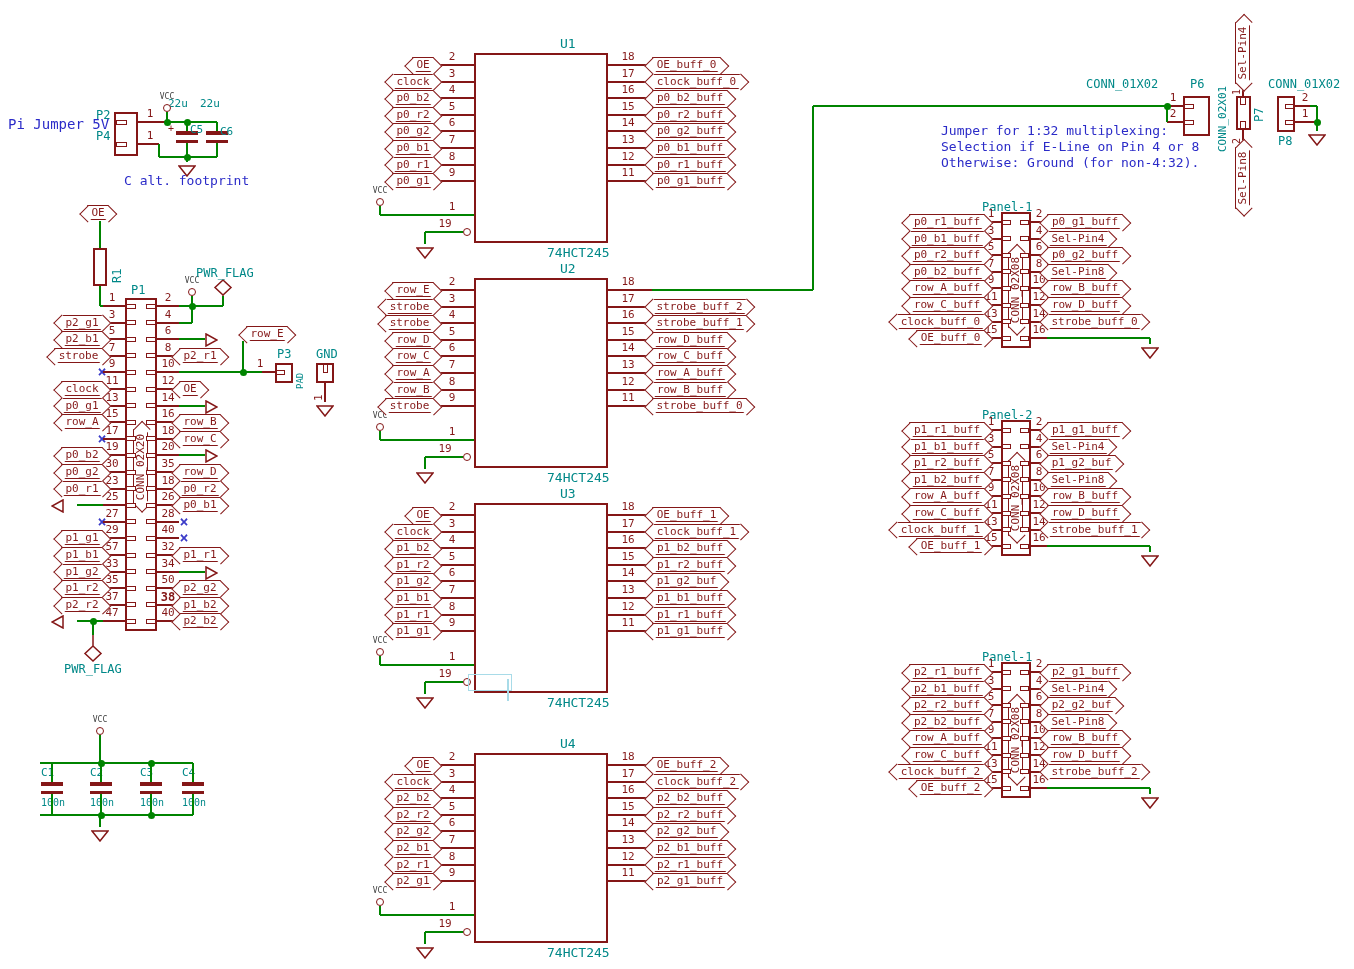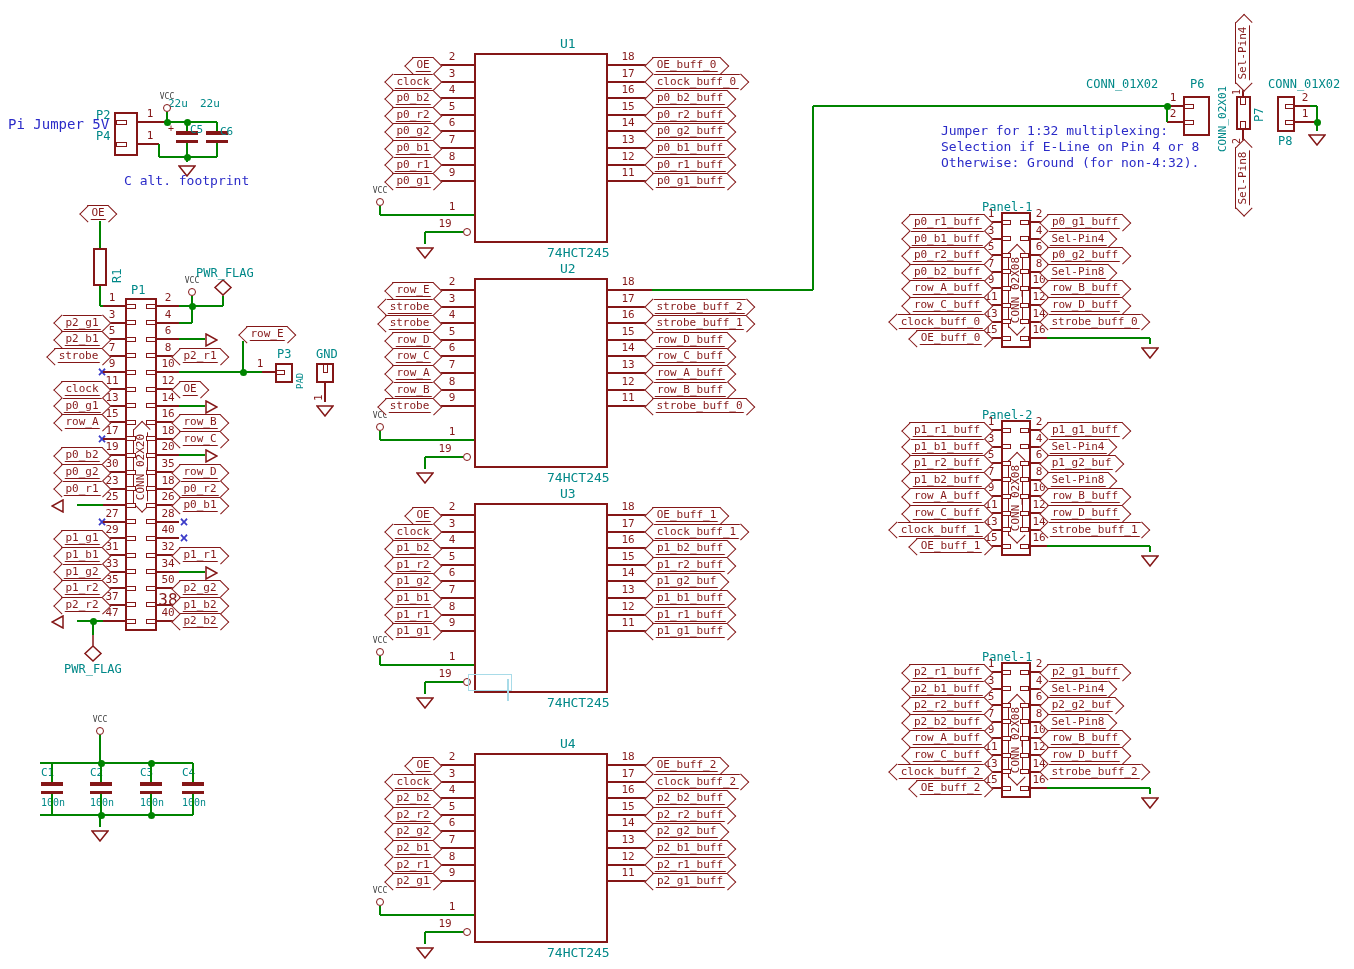--- a/index.html
+++ b/index.html
@@ -217,21 +217,21 @@
     <div class="abs pad" style="left: 126px; top: 535.9px; width: 10px; height: 5px;"></div>
     <div class="abs pad" style="left: 146px; top: 535.9px; width: 10px; height: 5px;"></div>
     <div class="abs txt" style="left: 97px; top: 523.4px; font-size: 11px; color: rgb(132, 23, 23); width: 30px; text-align: center;">29</div>
     <div class="abs txt" style="left: 153px; top: 523.4px; font-size: 11px; color: rgb(132, 23, 23); width: 30px; text-align: center;">40</div>
     <div class="abs gl" style="left: 61px; top: 530.4px; width: 42px;">p1_g1</div>
     <div class="abs txt" style="left: 177px; top: 529.4px; font-size: 15px; color: rgb(59, 59, 200); width: 14px; text-align: center; font-weight: bold;">×</div>
     <div class="abs w" style="left: 103px; top: 554px; width: 22px; height: 2px; background: rgb(132, 23, 23);"></div>
     <div class="abs w" style="left: 157px; top: 554px; width: 22px; height: 2px; background: rgb(132, 23, 23);"></div>
     <div class="abs pad" style="left: 126px; top: 552.5px; width: 10px; height: 5px;"></div>
     <div class="abs pad" style="left: 146px; top: 552.5px; width: 10px; height: 5px;"></div>
-    <div class="abs txt" style="left: 97px; top: 540px; font-size: 11px; color: rgb(132, 23, 23); width: 30px; text-align: center;">31</div>
+    <div class="abs txt" style="left: 97px; top: 540px; font-size: 11px; color: rgb(132, 23, 23); width: 30px; text-align: center;">57</div>
     <div class="abs txt" style="left: 153px; top: 540px; font-size: 11px; color: rgb(132, 23, 23); width: 30px; text-align: center;">32</div>
     <div class="abs gl" style="left: 61px; top: 547px; width: 42px;">p1_b1</div>
     <div class="abs gl" style="left: 179px; top: 547px; width: 42px;">p1_r1</div>
     <div class="abs w" style="left: 103px; top: 570.6px; width: 22px; height: 2px; background: rgb(132, 23, 23);"></div>
     <div class="abs w" style="left: 157px; top: 570.6px; width: 22px; height: 2px; background: rgb(132, 23, 23);"></div>
     <div class="abs pad" style="left: 126px; top: 569.1px; width: 10px; height: 5px;"></div>
     <div class="abs pad" style="left: 146px; top: 569.1px; width: 10px; height: 5px;"></div>
     <div class="abs txt" style="left: 97px; top: 556.6px; font-size: 11px; color: rgb(132, 23, 23); width: 30px; text-align: center;">33</div>
     <div class="abs txt" style="left: 153px; top: 556.6px; font-size: 11px; color: rgb(132, 23, 23); width: 30px; text-align: center;">34</div>
     <div class="abs gl" style="left: 61px; top: 563.6px; width: 42px;">p1_g2</div>
@@ -245,21 +245,21 @@
     <div class="abs pad" style="left: 146px; top: 585.7px; width: 10px; height: 5px;"></div>
     <div class="abs txt" style="left: 97px; top: 573.2px; font-size: 11px; color: rgb(132, 23, 23); width: 30px; text-align: center;">35</div>
     <div class="abs txt" style="left: 153px; top: 573.2px; font-size: 11px; color: rgb(132, 23, 23); width: 30px; text-align: center;">50</div>
     <div class="abs gl" style="left: 61px; top: 580.2px; width: 42px;">p1_r2</div>
     <div class="abs gl" style="left: 179px; top: 580.2px; width: 42px;">p2_g2</div>
     <div class="abs w" style="left: 103px; top: 603.8px; width: 22px; height: 2px; background: rgb(132, 23, 23);"></div>
     <div class="abs w" style="left: 157px; top: 603.8px; width: 22px; height: 2px; background: rgb(132, 23, 23);"></div>
     <div class="abs pad" style="left: 126px; top: 602.3px; width: 10px; height: 5px;"></div>
     <div class="abs pad" style="left: 146px; top: 602.3px; width: 10px; height: 5px;"></div>
     <div class="abs txt" style="left: 97px; top: 589.8px; font-size: 11px; color: rgb(132, 23, 23); width: 30px; text-align: center;">37</div>
-    <div class="abs txt" style="left: 153px; top: 589.8px; font-size: 16px; color: rgb(132, 23, 23); width: 30px; text-align: center;">38</div>
+    <div class="abs txt" style="left: 153px; top: 589.8px; font-size: 12px; color: rgb(132, 23, 23); width: 30px; text-align: center; font-weight: bold;">38</div>
     <div class="abs gl" style="left: 61px; top: 596.8px; width: 42px;">p2_r2</div>
     <div class="abs gl" style="left: 179px; top: 596.8px; width: 42px;">p1_b2</div>
     <div class="abs w" style="left: 103px; top: 620.4px; width: 22px; height: 2px; background: rgb(132, 23, 23);"></div>
     <div class="abs w" style="left: 157px; top: 620.4px; width: 22px; height: 2px; background: rgb(132, 23, 23);"></div>
     <div class="abs pad" style="left: 126px; top: 618.9px; width: 10px; height: 5px;"></div>
     <div class="abs pad" style="left: 146px; top: 618.9px; width: 10px; height: 5px;"></div>
     <div class="abs txt" style="left: 97px; top: 606.4px; font-size: 11px; color: rgb(132, 23, 23); width: 30px; text-align: center;">47</div>
     <div class="abs txt" style="left: 153px; top: 606.4px; font-size: 11px; color: rgb(132, 23, 23); width: 30px; text-align: center;">40</div>
     <div class="abs gl" style="left: 179px; top: 613.4px; width: 42px;">p2_b2</div>
     <div class="abs " style="left: 51px; top: 614.4px; width: 13px; height: 14px;"><svg width="13" height="14" viewBox="0 0 13 14">

